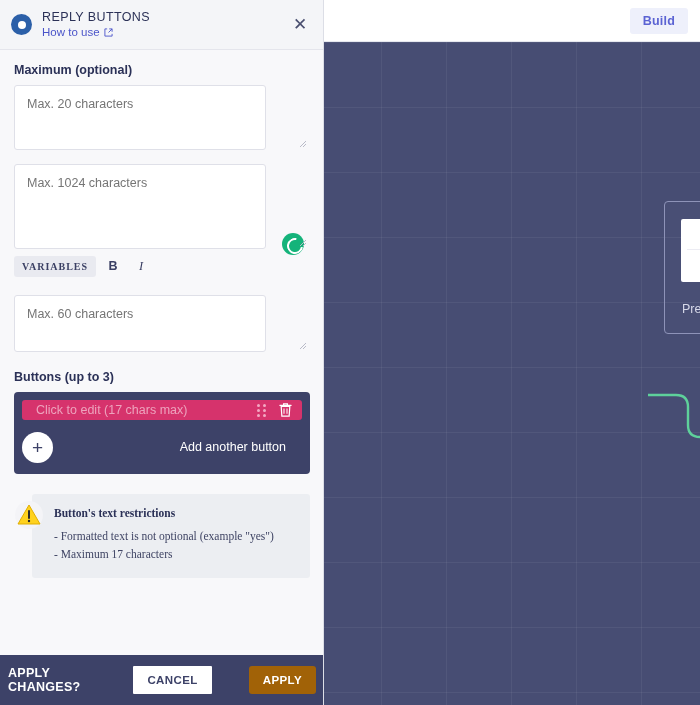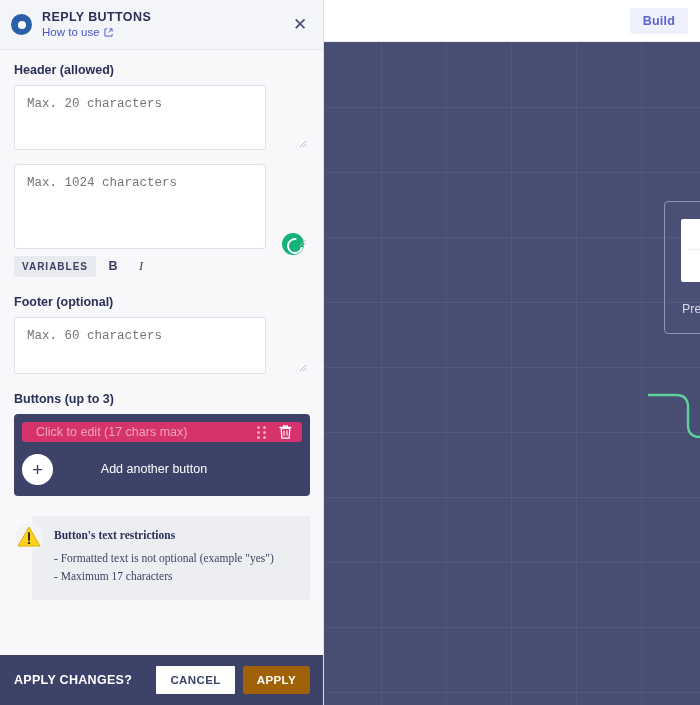--- a/index.html
+++ b/index.html
@@ -71,35 +71,35 @@
     border-bottom: 1px solid #e4e5ec;
     display: flex; align-items: center; padding: 0 12px 0 11px;
   }
   .ph-donut {
     width: 21px; height: 21px; border-radius: 50%;
     background: #2b5fa8; display: flex; align-items: center; justify-content: center;
     flex: 0 0 auto; margin-right: 10px;
   }
   .ph-donut i { width: 8px; height: 8px; border-radius: 50%; background: #ffffff; display: block; }
   .ph-text { flex: 1; }
-  .ph-title { font-size: 12.5px; font-weight: bold; color: #2b3157; letter-spacing: .4px; line-height: 1.3; }
+  .ph-title { font-size: 12.5px; font-weight: normal; color: #2b3157; letter-spacing: .4px; line-height: 1.3; }
   .ph-link { font-size: 11.5px; color: #4a54c9; display: flex; align-items: center; gap: 4px; line-height: 1.3; cursor: pointer; }
   .close-x {
     width: 22px; height: 22px; color: #4a4f70;
     display: flex; align-items: center; justify-content: center;
     font-size: 17px; cursor: pointer; line-height: 1;
   }
 
   .panel-body { padding: 13px 14px 0 14px; }
   .field-label { font-size: 12.5px; font-weight: bold; color: #2b3157; margin-bottom: 8px; }
   .tarea {
     width: 252px; background: #ffffff;
     border: 1px solid #dfe0e8; border-radius: 3px;
     padding: 11px 12px; font-size: 12.5px; color: #b4b6c4;
-    font-family: Liberation Mono, monospace;
+    font-family: Liberation Sans, sans-serif;
     resize: none; outline: none; display: block;
   }
   .tarea.h-header { height: 65px; }
   .tarea.h-text   { height: 85px; }
   .tarea.h-footer { height: 57px; }
   .resize-grip {
     position: absolute; right: 2px; bottom: 2px; width: 10px; height: 10px;
     pointer-events: none;
   }
   .field-wrap { position: relative; margin-bottom: 14px; }
@@ -113,21 +113,21 @@
     content: ""; position: absolute; left: 5px; top: 5px;
     width: 12px; height: 12px; border-radius: 50%;
     border: 2.5px solid #ffffff; border-right-color: transparent;
     transform: rotate(-35deg);
   }
 
   .fmt-bar { display: flex; align-items: center; gap: 6px; margin: 6px 0 18px 0; }
   .fmt-variables {
     background: #e9eaf0; color: #3a3f63;
     font-size: 10px; font-weight: bold; letter-spacing: 1px;
-    padding: 5px 8px; border-radius: 3px; cursor: pointer;
+    padding: 5px 8px; border-radius: 3px; cursor: pointer; font-family: Liberation Serif, serif;
   }
   .fmt-icon {
     width: 22px; height: 22px; display: flex; align-items: center; justify-content: center;
     font-size: 12.5px; color: #3a3f63; cursor: pointer;
   }
   .fmt-icon.bold { font-weight: bold; }
   .fmt-icon.ital { font-style: italic; font-family: "Liberation Serif", serif; }
 
   .buttons-card {
     width: 296px; background: #3d4268; border-radius: 4px;
@@ -146,39 +146,40 @@
   .add-row {
     height: 38px; display: flex; align-items: center; position: relative; cursor: pointer;
   }
   .plus-circle {
     width: 31px; height: 31px; border-radius: 50%; background: #ffffff;
     display: flex; align-items: center; justify-content: center;
     font-size: 19px; color: #3d4268; line-height: 1; font-weight: 300;
     flex: 0 0 auto;
   }
   .add-label {
-    position: absolute; left: 0; right: 16px; text-align: center;
+    position: absolute; left: 0; right: 16px; text-align: right;
     font-size: 12.5px; color: #ffffff;
   }
 
   .warn-box {
     position: relative; margin-left: 18px; width: 278px;
     background: #eceef2; border-radius: 3px;
     padding: 13px 12px 14px 22px;
     font-family: Liberation Serif, serif;
   }
   .warn-icon { position: absolute; left: -18px; top: 6px; width: 30px; height: 30px; }
   .warn-title { font-size: 11.5px; font-weight: bold; color: #2b3157; margin-bottom: 9px; }
   .warn-li { font-size: 11.5px; color: #3f4464; line-height: 1.55; }
 
   
   .apply-bar {
     position: absolute; left: 0; bottom: 0; width: 324px; height: 50px;
     background: #3d4268; display: flex; align-items: center;
-    padding: 0 14px;
+    padding: 0 8px;
+    gap: 29px;
   }
   .apply-title {
     flex: 1; color: #ffffff; font-size: 12.5px; font-weight: bold; letter-spacing: .3px;
   }
   .btn-cancel {
     background: #ffffff; color: #3d4268; border: none;
     font-size: 11.5px; font-weight: bold; letter-spacing: .4px;
     padding: 8px 14px; border-radius: 1px; cursor: pointer; margin-right: 8px;
     font-family: "Liberation Sans", sans-serif;
   }
@@ -228,21 +229,21 @@
             <path d="M5.8 1 H9 V4.2" fill="none" stroke="#4a54c9" stroke-width="1"></path>
             <path d="M9 1 L5 5" stroke="#4a54c9" stroke-width="1"></path>
           </svg>
         </div>
       </div>
       <div class="close-x">✕</div>
     </div>
 
     <div class="panel-body">
 
-      <div class="field-label">Header (allowed)</div>
+      <div class="field-label">Maximum (optional)</div>
       <div class="field-wrap">
         <textarea class="tarea h-header" placeholder="Max. 20 characters" style=""></textarea>
         <svg class="resize-grip" viewBox="0 0 10 10">
           <path d="M9 3 L3 9 M9 6 L6 9" stroke="#b9bbc8" stroke-width="1"></path>
         </svg>
       </div>
 
       <div class="field-wrap" style="margin-bottom:0;">
         <textarea class="tarea h-text" placeholder="Max. 1024 characters" style=""></textarea>
         <div class="grammar-badge"></div>
@@ -250,21 +251,20 @@
           <path d="M9 3 L3 9 M9 6 L6 9" stroke="#b9bbc8" stroke-width="1"></path>
         </svg>
       </div>
 
       <div class="fmt-bar">
         <span class="fmt-variables">VARIABLES</span>
         <span class="fmt-icon bold">B</span>
         <span class="fmt-icon ital">I</span>
       </div>
 
-      <div class="field-label">Footer (optional)</div>
       <div class="field-wrap" style="margin-bottom:18px;">
         <textarea class="tarea h-footer" placeholder="Max. 60 characters" style=""></textarea>
         <svg class="resize-grip" viewBox="0 0 10 10">
           <path d="M9 3 L3 9 M9 6 L6 9" stroke="#b9bbc8" stroke-width="1"></path>
         </svg>
       </div>
 
       <div class="field-label">Buttons (up to 3)</div>
       <div class="buttons-card">
         <div class="btn-pill">

